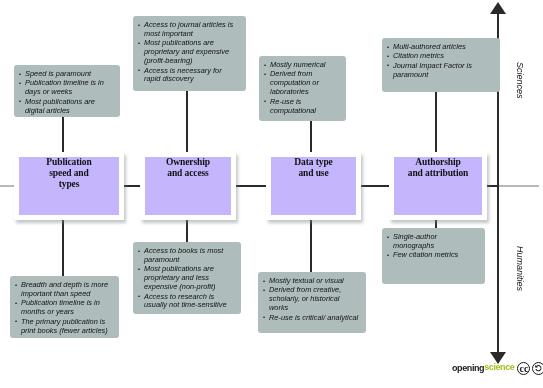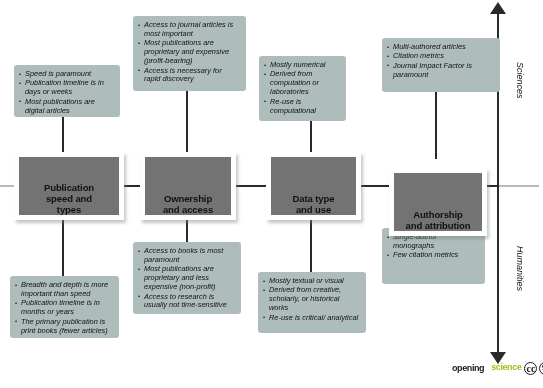--- a/index.html
+++ b/index.html
@@ -23,24 +23,25 @@
   .core{
     position:absolute;
     background:#ffffff;
     box-shadow:2px 3px 3px rgba(120,130,130,.45);
     padding:5px;
     box-sizing:border-box;
     z-index:4;
   }
   .core-inner{
     width:100%;height:100%;
-    background:#737373;
-    display:flex;align-items:flex-end;justify-content:center;
+    background:#c4b5fd;
+    display:flex;align-items:flex-start;justify-content:center;
     text-align:center;
     box-sizing:border-box;
+    font-family:Liberation Serif, serif;
   }
   .core-label{
     font-weight:bold;
     font-size:9.5px;
     line-height:11px;
     color:#111111;
     letter-spacing:-0.1px;
     white-space:pre-line;
   }
 
@@ -116,21 +117,20 @@
   .logo-text{
     display:flex;flex-direction:row;
     line-height:7.5px;margin-right:1px;
   }
   .logo-opening{
     font-size:9px;font-weight:bold;color:#1a1a1a;letter-spacing:-0.4px;
   }
   .logo-science{
     font-size:9px;font-weight:bold;color:#9ec21c;letter-spacing:-0.4px;
     margin-top:-1px;
-    padding-left:7px;
   }
   .cc-badge{
     width:13px;height:13px;border-radius:50%;
     border:1.4px solid #1a1a1a;
     display:flex;align-items:center;justify-content:center;
     font-size:10px;font-weight:bold;color:#1a1a1a;
     box-sizing:border-box;
     font-family:"Liberation Serif", serif;
   }
   .cc-badge svg{display:block;}
@@ -198,21 +198,21 @@
     </div>
   </div>
 
   <div class="core" style="left:266px;top:152px;width:95px;height:68px;">
     <div class="core-inner">
       <span class="core-label">Data type
 and use</span>
     </div>
   </div>
 
-  <div class="core" style="left:389px;top:168px;width:98px;height:68px;">
+  <div class="core" style="left:389px;top:152px;width:98px;height:68px;">
     <div class="core-inner">
       <span class="core-label">Authorship
 and attribution</span>
     </div>
   </div>
 
   <div class="stem" style="left:62px;top:218px;height:62px;"></div>
   <div class="note" style="left:10px;top:276px;width:109px;height:62px;">
     <ul>
       <li>Breadth and depth is more important than speed</li>

